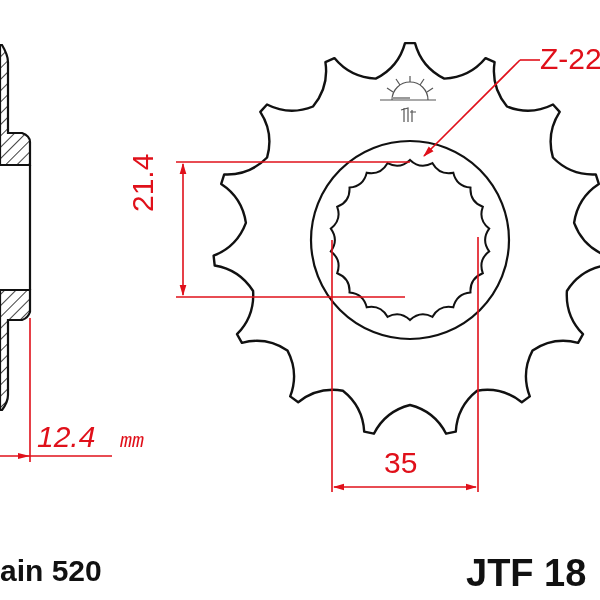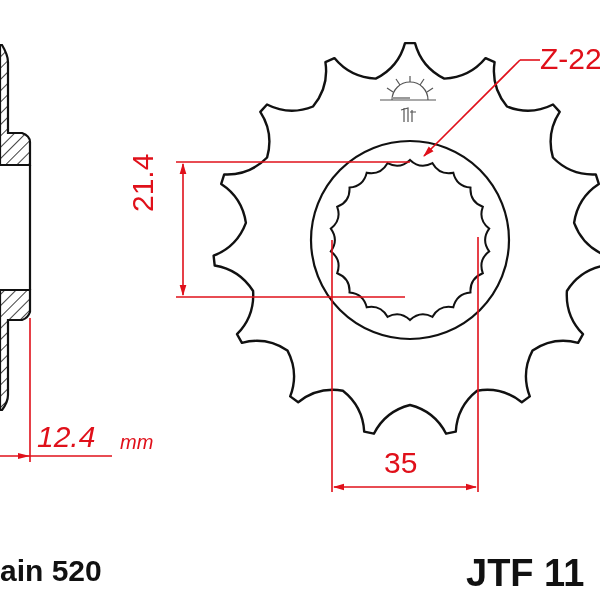--- a/index.html
+++ b/index.html
@@ -67,15 +67,15 @@
   <g stroke="#e0101a" stroke-width="1.6">
     <line x1="540" y1="60" x2="520" y2="60"></line>
     <line x1="520" y1="60" x2="424" y2="156" marker-end="url(#arrow)"></line>
   </g>
 </svg>
 
 <div class="lbl dim" style="left:540px; top:44px; font-size:30px;">Z-22</div>
 <div class="lbl dim" style="left:128px; top:212px; font-size:30px; transform:rotate(-90deg); transform-origin:left top;">21.4</div>
 <div class="lbl dim" style="left:384px; top:448px; font-size:30px;">35</div>
 <div class="lbl dim" style="left:37px; top:422px; font-size:30px; font-style:italic;">12.4</div>
-<div class="lbl dim" style="left:120px; top:432px; font-size:20px; font-style:italic;">mm</div>
+<div class="lbl dim" style="left:120px; top:432px; font-size:20px; font-style:italic;font-family:Liberation Mono, monospace;">mm</div>
 <div class="lbl bold" style="left:0px; top:556px; font-size:30px;">ain 520</div>
-<div class="lbl bold" style="left:466px; top:554px; font-size:38px;">JTF 11</div>
+<div class="lbl bold" style="left:466px; top:554px; font-size:38px;">JTF 18</div>
 
 </body></html>

